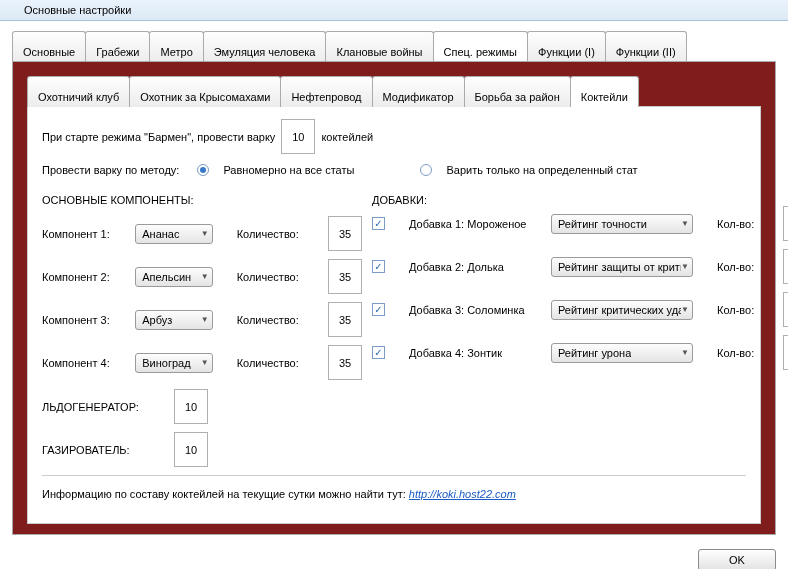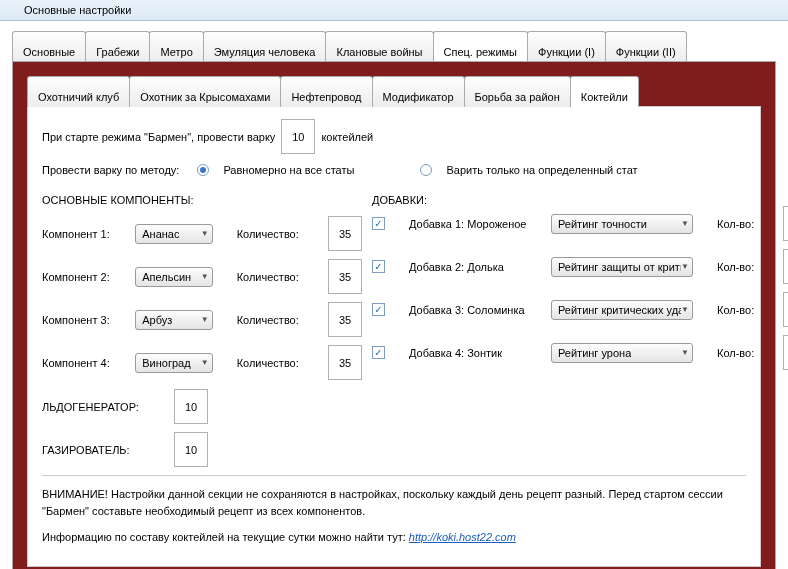--- a/index.html
+++ b/index.html
@@ -265,21 +265,20 @@
         <span class="section-hdr" style="width:108px;">ЛЬДОГЕНЕРАТОР:</span>
         <input class="num-input" value="10" style="">
       </div>
       <div class="ctl-row">
         <span class="section-hdr" style="width:108px;">ГАЗИРОВАТЕЛЬ:</span>
         <input class="num-input" value="10" style="">
       </div>
 
       <hr class="hr">
 
-      <div class="note">ВНИМАНИЕ! Настройки данной секции не сохраняются в настройках, поскольку каждый день рецепт разный. Перед стартом сессии "Бармен"  составьте необходимый рецепт из всех компонентов.</div>
       <div class="note">
         <span>Информацию по составу коктейлей на текущие сутки можно найти тут: </span><span class="link">http://koki.host22.com</span>
       </div>
 
     </div>
   </div>
 </div>
 
 <div class="bottom-bar">
   <button class="ok-btn">OK</button>

